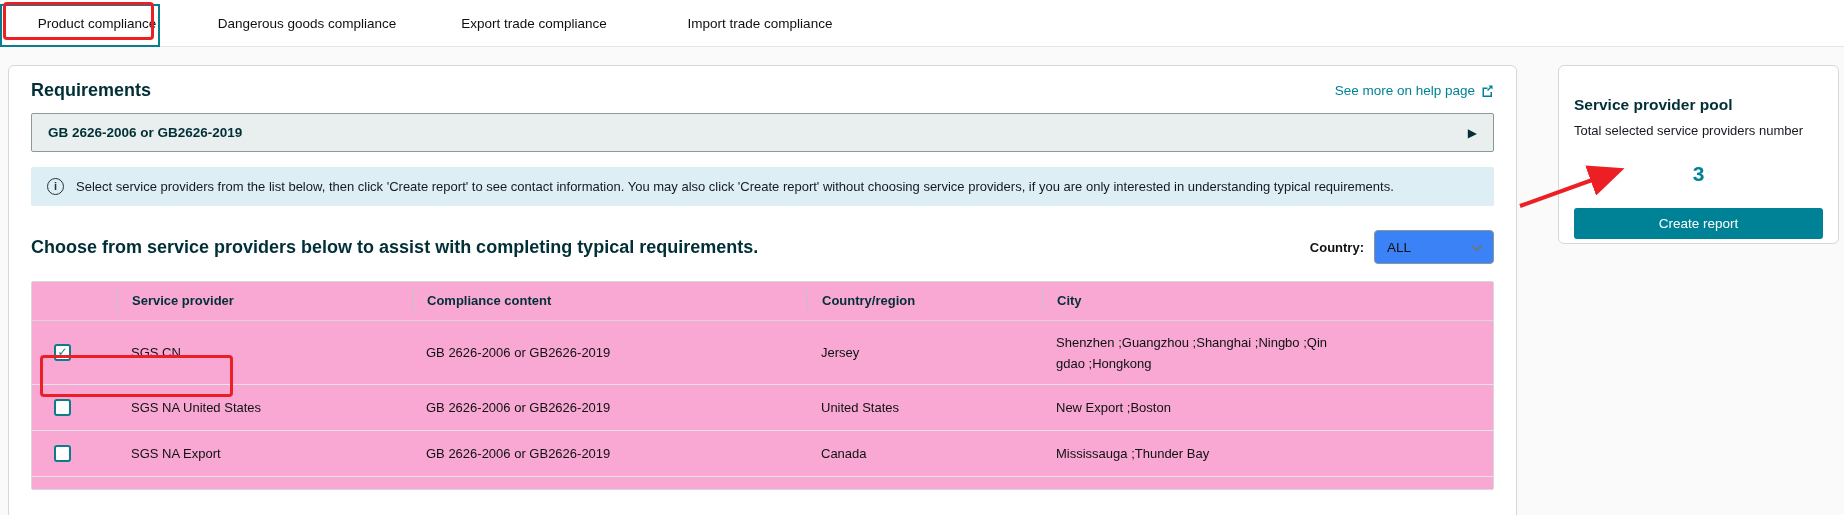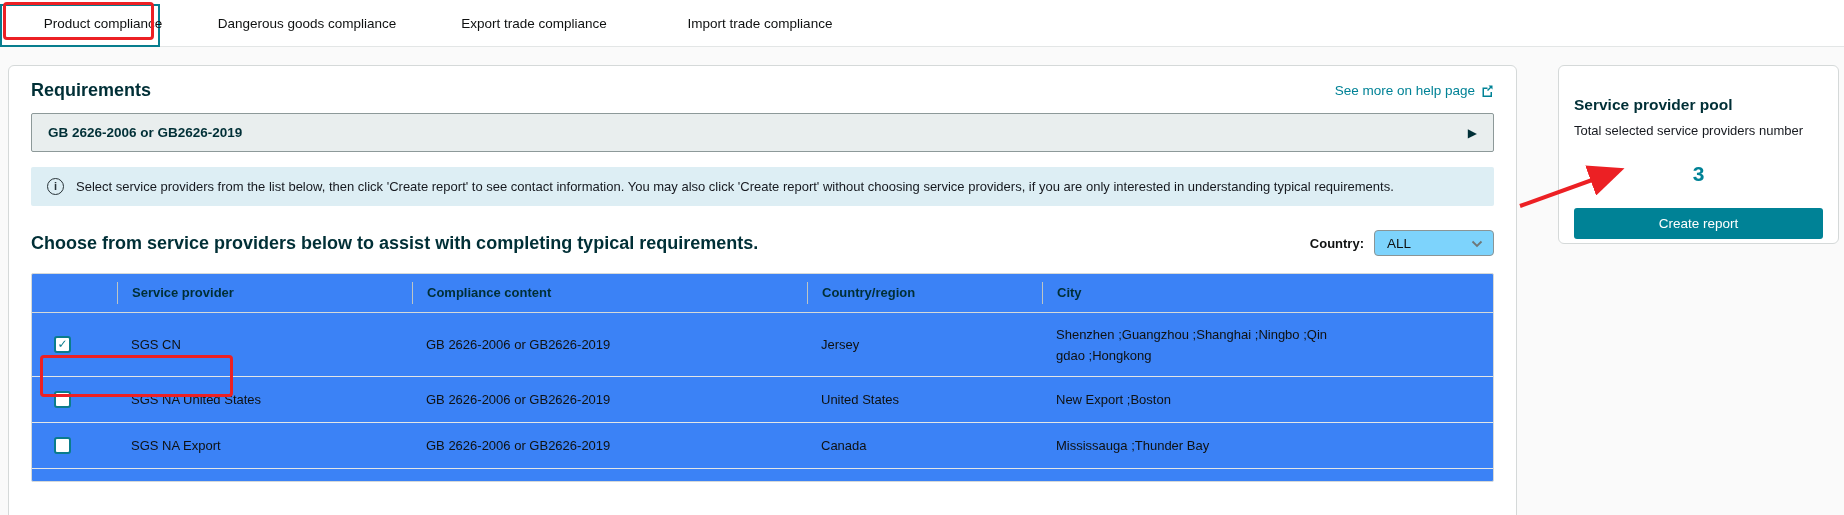--- a/index.html
+++ b/index.html
@@ -6,21 +6,21 @@
   html,body { width:1844px; height:515px; overflow:hidden; }
   body {
     font-family:"Liberation Sans","DejaVu Sans",sans-serif;
     background:#fafafa; color:#0f1111; font-size:13px; position:relative;
   }
 
   
   .tabbar { position:relative; height:47px; background:#ffffff; border-bottom:1px solid #e3e6e6; }
   .tab { position:absolute; top:0; height:47px; display:flex; align-items:center; justify-content:center;
          font-size:13.5px; color:#0f1111; cursor:pointer; white-space:nowrap; }
-  .tab-product  { left:14px;  width:164px;padding-left:14px; }
+  .tab-product  { left:8px;  width:164px;padding-left:14px; }
   .tab-dg       { left:221px; width:172px; }
   .tab-export   { left:461px; width:146px; }
   .tab-import   { left:675px; width:170px; }
   .tab-selected-outline { position:absolute; left:0; top:4px; width:160px; height:43px;
          border:2px solid #077d8e; background:transparent; pointer-events:none; }
 
   
   .main-card { position:absolute; left:8px; top:65px; width:1509px; height:470px;
          background:#fff; border:1px solid #d5d9d9; border-radius:6px 6px 0 0; padding:12px 22px 0 22px; }
   .side-card { position:absolute; left:1558px; top:65px; width:281px; height:179px;
@@ -43,26 +43,26 @@
          display:flex; gap:12px; align-items:flex-start; }
   .info-icon { flex:0 0 auto; width:17px; height:17px; border:1.5px solid #273237; border-radius:50%;
          color:#273237; font-size:11px; line-height:14px; text-align:center; font-weight:700; margin-top:2px; }
   .banner-text { font-size:13px; color:#16191f; line-height:21px; max-width:1405px; }
 
   
   .choose-row { margin-top:24px; display:flex; align-items:center; justify-content:space-between; }
   .choose-title { font-size:18px; font-weight:700; color:#002f36; }
   .country-filter { display:flex; align-items:center; gap:10px; }
   .country-label { font-size:13px; font-weight:700; color:#0f1111; }
-  .country-select { width:120px; height:26px; background:#7dd3fc; border:1px solid #8a9596; border-radius:4px;
+  .country-select { width:120px; height:34px; background:#3b82f6; border:1px solid #8a9596; border-radius:4px;
          display:flex; align-items:center; justify-content:space-between; padding:0 10px 0 12px; cursor:pointer;text-align:right; }
   .country-value { font-size:13.5px; color:#0f1111; }
 
   
-  .sp-table { margin-top:17px; border:1px solid #d5d9d9; border-radius:2px; background:#3b82f6; }
+  .sp-table { margin-top:17px; border:1px solid #d5d9d9; border-radius:2px; background:#f9a8d4; }
   .trow { display:grid; grid-template-columns:85px 295px 395px 235px 1fr; align-items:center; }
   .thead { height:39px; border-bottom:1px solid #d5d9d9; }
   .th { font-size:13px; font-weight:700; color:#002f36; border-left:1px solid #bdc5c5; padding-left:14px; line-height:22px; }
   .tbody-row { border-bottom:1px solid #e3e6e6; }
   .row-1 { height:64px; }
   .row-2, .row-3 { height:46px; }
   .row-stub { height:12px; }
   .td { font-size:13px; color:#0f1111; padding-left:14px; }
   .td-check { display:flex; justify-content:flex-start; padding-left:22px; }
   .checkbox { width:17px; height:17px; border:2px solid #0a7c8c; border-radius:3px; background:#fff; cursor:pointer;

